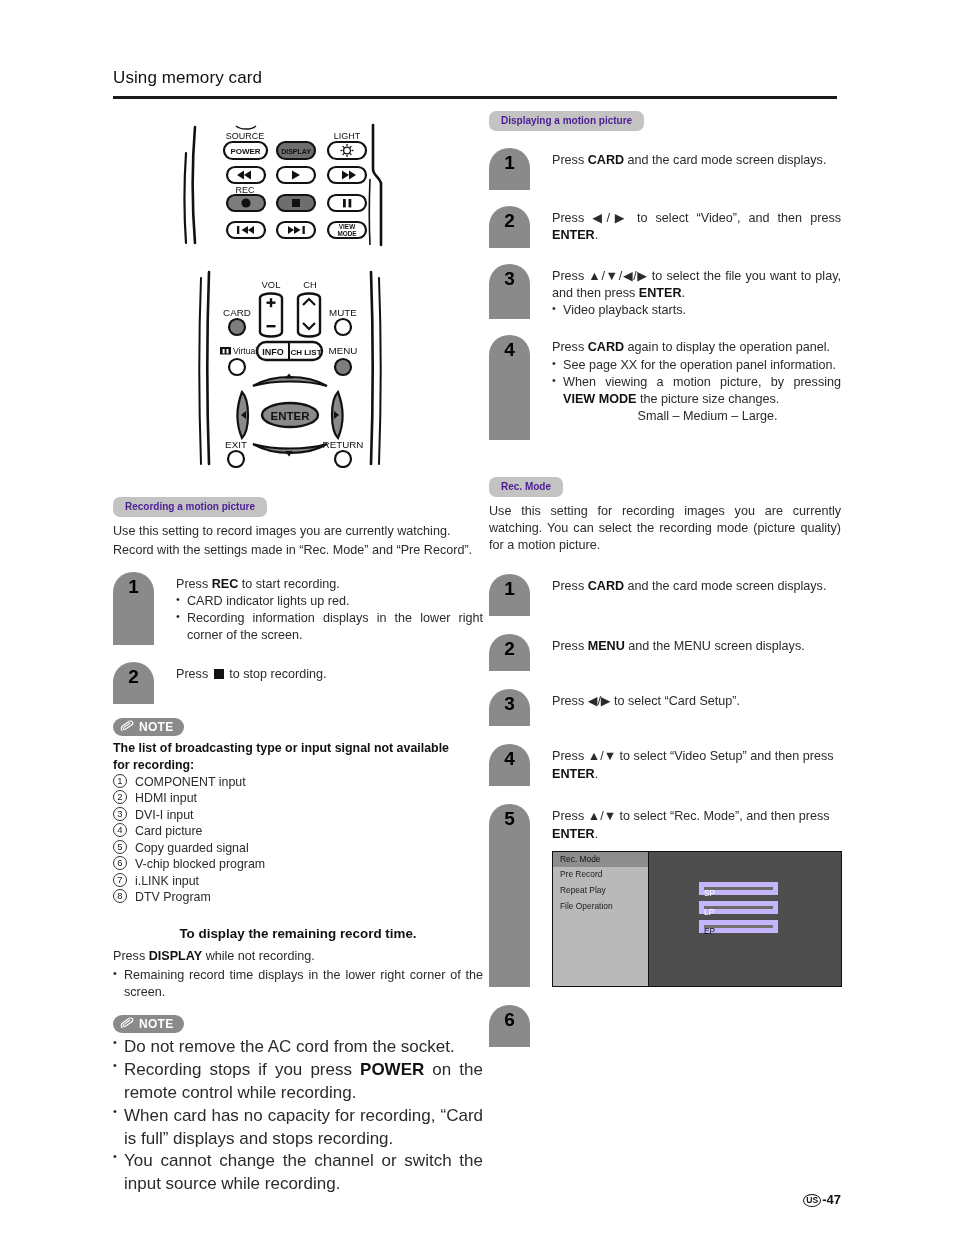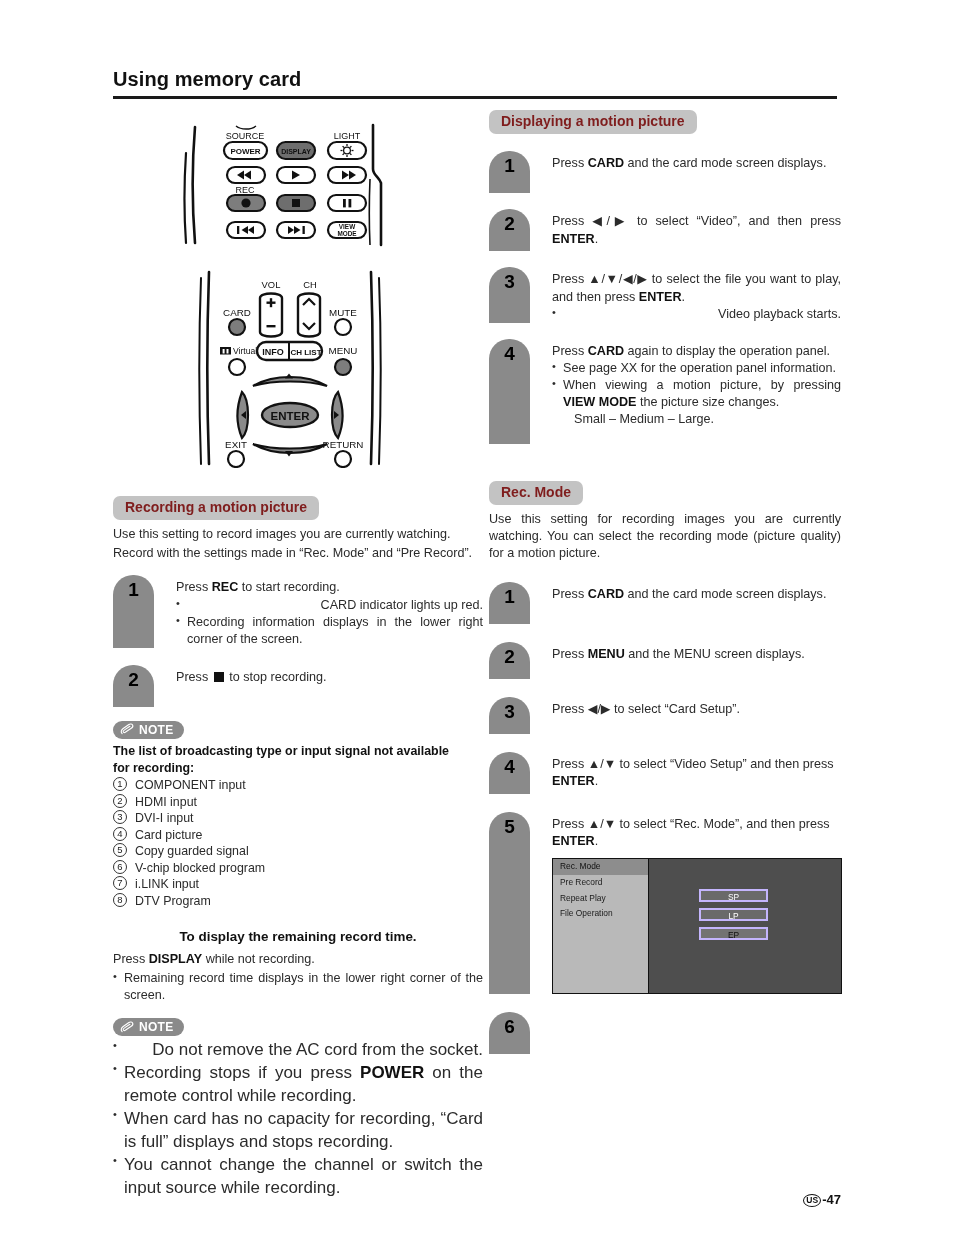--- a/index.html
+++ b/index.html
@@ -12,39 +12,39 @@
     position: relative;
     overflow: hidden;
   }
   .page { position: relative; width: 954px; height: 1235px; }
 
   
   .page-header {
     position: absolute; left: 113px; top: 68px; width: 724px;
   }
   .page-header h1 {
-    margin: 0; font-size: 20px; font-weight: bold; letter-spacing: .1px;
+    margin: 0; font-size: 17px; font-weight: normal; letter-spacing: .1px;
     color: #111;
   }
   .header-rule {
     position: absolute; left: 113px; top: 96px; width: 724px; height: 3px;
     background: #1a1a1a;
   }
 
   
   .col-left  { position: absolute; left: 113px;  top: 110px; width: 370px; }
   .col-right { position: absolute; left: 489px; top: 110px; width: 352px; }
 
   
   .sec-head {
     display: inline-block;
     background: #c3c3c3;
     border-radius: 7px;
     padding: 4px 12px 5px 12px;
-    font-size: 14px; font-weight: bold; color: #7f1d1d;
+    font-size: 10px; font-weight: bold; color: #4c1d95;
     line-height: 1.1;
     margin-bottom: 6px;
   }
 
   
   .body-text {
     font-size: 12.6px; line-height: 1.35; color: #2b2b2b;
     text-align: justify; text-justify: inter-word;
     margin: 0 0 2px 0;
   }
@@ -73,26 +73,26 @@
     text-align: justify;
     color: #2b2b2b;
   }
   .step-body.nojust { text-align: left; }
   .step-body p { margin: 0; }
   ul.bullets { list-style: none; margin: 0; padding: 0; }
   ul.bullets > li {
     position: relative; padding-left: 11px; margin: 0;
     text-align: justify;
   }
-  ul.bullets > li.nojust { text-align: right; }
+  ul.bullets > li.nojust { text-align: left; }
   ul.bullets > li:before {
     content: "\2022"; position: absolute; left: 0; top: -1px;
     font-size: 11px; color: #2b2b2b;
   }
-  .sub-indent { padding-left: 11px; display: block; text-align: left; }
+  .sub-indent { padding-left: 11px; display: block; text-align: center; }
 
   
   .note-badge {
     display: inline-flex; align-items: center; gap: 4px;
     background: #8a8a8a; border-radius: 9px;
     padding: 2px 10px 2px 7px;
     margin: 14px 0 3px 0;
   }
   .note-badge .note-label {
     color: #ffffff; font-size: 12px; font-weight: bold; letter-spacing: .3px;
@@ -141,23 +141,23 @@
     width: 96px; background: #b9b9b9; border-right: 1px solid #111;
     padding: 0; flex: 0 0 auto;
   }
   .osd-side-item {
     font-size: 8.4px; color: #1b1b1b; padding: 3px 0 3px 7px;
     line-height: 1.15;
   }
   .osd-side-item.selected { background: #8d8d8d; color: #111; }
   .osd-main { flex: 1 1 auto; position: relative; }
   .osd-opt {
-    position: absolute; left: 50px; width: 69px; height: 13px;
-    font-size: 8.4px; text-align: center; line-height: 13px;
-    border: 2px solid #c4b5fd;
+    position: absolute; left: 50px; width: 79px; height: 13px;
+    font-size: 8.4px; line-height: 13px;
+    border: 5px solid #c4b5fd;
   }
   .osd-opt.dim  { background: #6a6a6a; color: #ffffff; }
   .osd-opt.hl   { background: #737373; color: #111; }
 
   
   .footer {
     position: absolute; left: 0; top: 1192px; width: 954px;
     text-align: right; padding-right: 113px;
     font-size: 13px; font-weight: bold; color: #111;
   }

